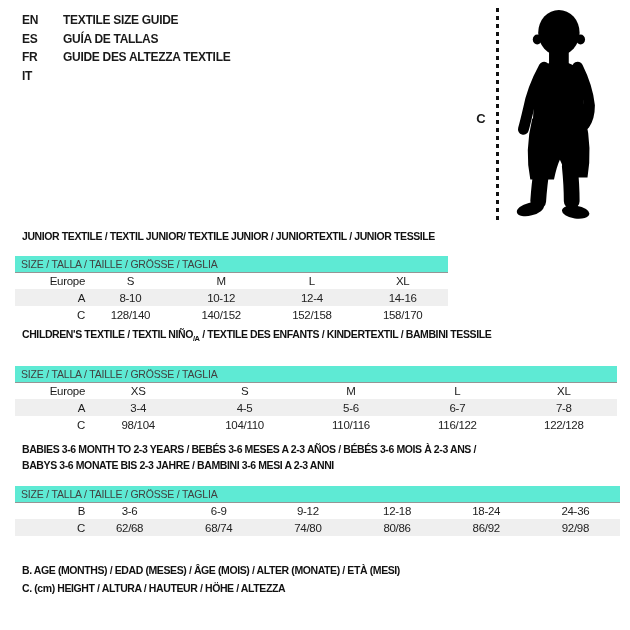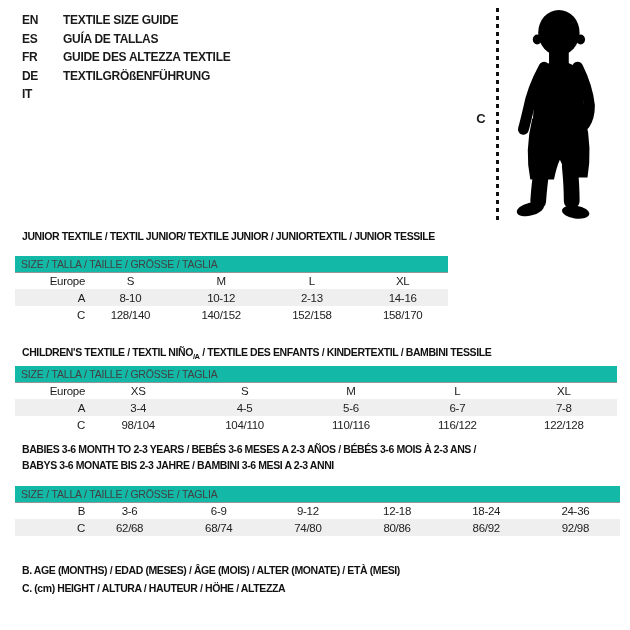--- a/index.html
+++ b/index.html
@@ -22,21 +22,21 @@
     text-align:center; font-weight:bold; font-size:13px; }
   
   .sec-title { position:absolute; left:22px; font-weight:bold; font-size:10.5px;
                letter-spacing:-0.4px; white-space:nowrap; color:#111; }
   .sec-title .sub { font-size:7.5px; vertical-align:sub; }
   
   table { position:absolute; left:15px; border-collapse:collapse; table-layout:fixed; }
   th, td { font-weight:normal; font-size:11.5px; letter-spacing:-0.3px;
            height:17px; padding:0; text-align:center; vertical-align:middle;
            white-space:nowrap; color:#222; }
-  th.size-band { background:#14b8a6; color:#414141; text-align:left;
+  th.size-band { background:#5eead4; color:#414141; text-align:left;
                  font-size:10.5px; letter-spacing:-0.2px; padding-left:6px;
                  height:16px; border-bottom:1px solid #959595; }
   th.row-label { text-align:right; padding-left:6px; color:#1a1a1a; }
   tr.striped { background:#efefef; }
   
   .footnotes { position:absolute; left:22px; top:562px; }
   .footnote { font-weight:bold; font-size:10.5px; letter-spacing:-0.4px;
               height:17.5px; line-height:17.5px; white-space:nowrap; color:#111; }
 </style>
 </head>
@@ -47,24 +47,20 @@
     <span class="lang-code">EN</span>
     <span>TEXTILE SIZE GUIDE</span>
   </div>
   <div class="lang-row">
     <span class="lang-code">ES</span>
     <span>GUÍA DE TALLAS</span>
   </div>
   <div class="lang-row">
     <span class="lang-code">FR</span>
     <span>GUIDE DES ALTEZZA TEXTILE</span>
-  </div>
-  <div class="lang-row">
-    <span class="lang-code">DE</span>
-    <span>TEXTILGRÖßENFÜHRUNG</span>
   </div>
   <div class="lang-row">
     <span class="lang-code">IT</span>
   </div>
 </div>
 
 <div class="figure">
   <div class="measure-line"></div>
   <div class="measure-label">C</div>
   <svg class="silhouette" viewBox="0 0 100 215" width="100" height="212" aria-hidden="true">
@@ -102,34 +98,34 @@
     <th class="row-label">Europe</th>
     <td>S</td>
     <td>M</td>
     <td>L</td>
     <td>XL</td>
   </tr>
   <tr class="striped">
     <th class="row-label">A</th>
     <td>8-10</td>
     <td>10-12</td>
-    <td>2-13</td>
+    <td>12-4</td>
     <td>14-16</td>
   </tr>
   <tr>
     <th class="row-label">C</th>
     <td>128/140</td>
     <td>140/152</td>
     <td>152/158</td>
     <td>158/170</td>
   </tr>
 </tbody>
   </table>
 
-<div class="sec-title" style="top:346px;"><span>CHILDREN'S TEXTILE / TEXTIL NIÑO</span><span class="sub">/A</span><span> / TEXTILE DES ENFANTS / KINDERTEXTIL / BAMBINI TESSILE</span></div>
+<div class="sec-title" style="top:328px;"><span>CHILDREN'S TEXTILE / TEXTIL NIÑO</span><span class="sub">/A</span><span> / TEXTILE DES ENFANTS / KINDERTEXTIL / BAMBINI TESSILE</span></div>
 <table style="top:366px; width:602px;">
   <colgroup>
       <col style="width:70px;">
       <col>
       <col>
       <col>
       <col>
       <col>
     </colgroup>
   <tbody>

